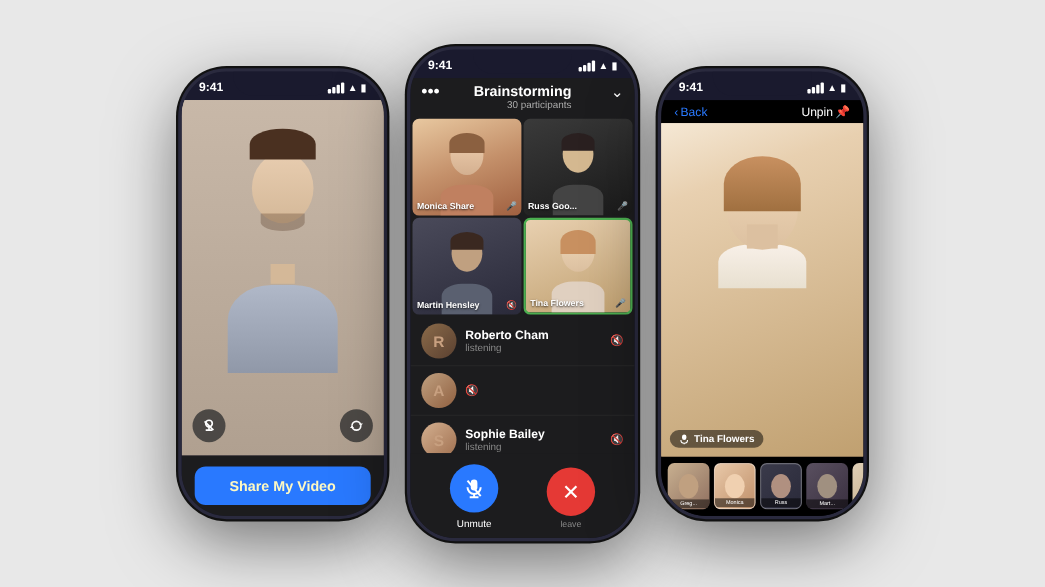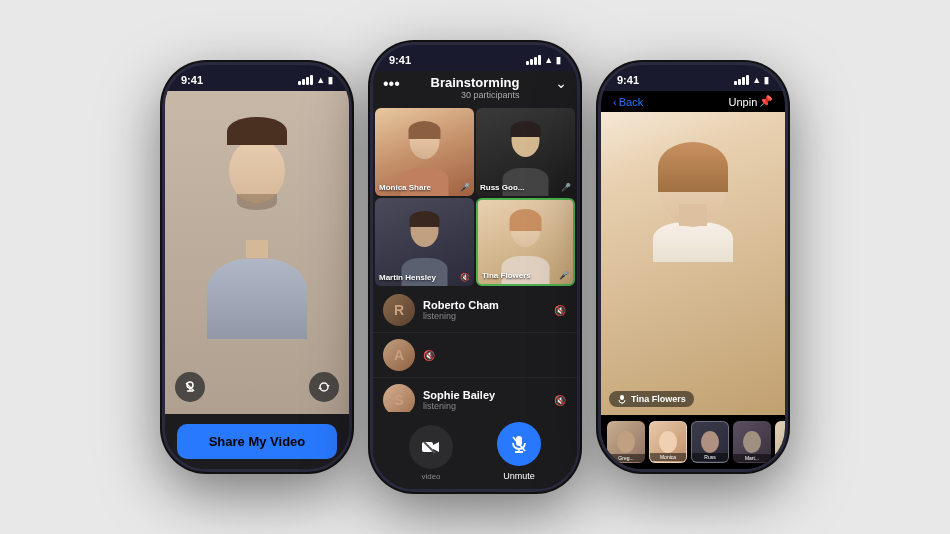--- a/index.html
+++ b/index.html
@@ -101,21 +101,21 @@
       flex-direction: column;
       gap: 6px;
     }
     .action-btn {
       padding: 10px;
       border-radius: 10px;
       text-align: center;
       font-size: 13px;
       font-weight: 600;
     }
-    .btn-blue { background: #2979ff; color: #000000; }
+    .btn-blue { background: #2979ff; color: #fef9c3; }
     .btn-dark { background: #2c2c2e; color: white; }
     .btn-dark-cancel { background: #2c2c2e; color: white; }
 
     
     .phone-2-content {
       flex: 1;
       display: flex;
       flex-direction: column;
       background: #1c1c1e;
       overflow: hidden;
@@ -437,40 +437,39 @@
             <div class="participant-name">Sophie Bailey</div>
             <div class="participant-status">listening</div>
           </div>
           <div class="participant-mic mic-off">🔇</div>
         </div>
 
       </div>
 
       <div class="call-controls">
         <div class="ctrl-btn">
-          <div class="ctrl-btn-circle ctrl-video">
-            <svg width="18" height="14" viewBox="0 0 18 14">
-                <rect x="0" y="2" width="11" height="10" rx="2" fill="white"></rect>
-                <path d="M11 5 L17 2 L17 12 L11 9 Z" fill="white"></path>
-                <line x1="2" y1="2" x2="13" y2="13" stroke="#555" stroke-width="2"></line>
-              </svg>
-          </div>
-          <span class="ctrl-label">video</span>
-        </div>
-        <div class="ctrl-btn">
           <div class="ctrl-btn-circle ctrl-mute">
             <svg width="20" height="20" viewBox="0 0 20 20">
                 <rect x="7" y="2" width="6" height="10" rx="3" fill="white"></rect>
                 <path d="M4 9 A6 6 0 0 0 16 9" fill="none" stroke="white" stroke-width="1.8"></path>
                 <line x1="10" y1="15" x2="10" y2="18" stroke="white" stroke-width="1.8"></line>
                 <line x1="6" y1="18" x2="14" y2="18" stroke="white" stroke-width="1.8"></line>
                 <line x1="4" y1="3" x2="16" y2="17" stroke="white" stroke-width="1.8"></line>
               </svg>
           </div>
           <span class="unmute-label">Unmute</span>
+        </div>
+        <div class="ctrl-btn">
+          <div class="ctrl-btn-circle ctrl-leave">
+            <svg width="18" height="18" viewBox="0 0 18 18">
+                <line x1="4" y1="4" x2="14" y2="14" stroke="white" stroke-width="2"></line>
+                <line x1="14" y1="4" x2="4" y2="14" stroke="white" stroke-width="2"></line>
+              </svg>
+          </div>
+          <span class="ctrl-label">leave</span>
         </div>
       </div>
     </div>
   </div>
 
   <div class="phone phone-3">
     <div class="notch"></div>
     <div class="status-bar">
       <span class="time">9:41</span>
       <div class="status-icons">

